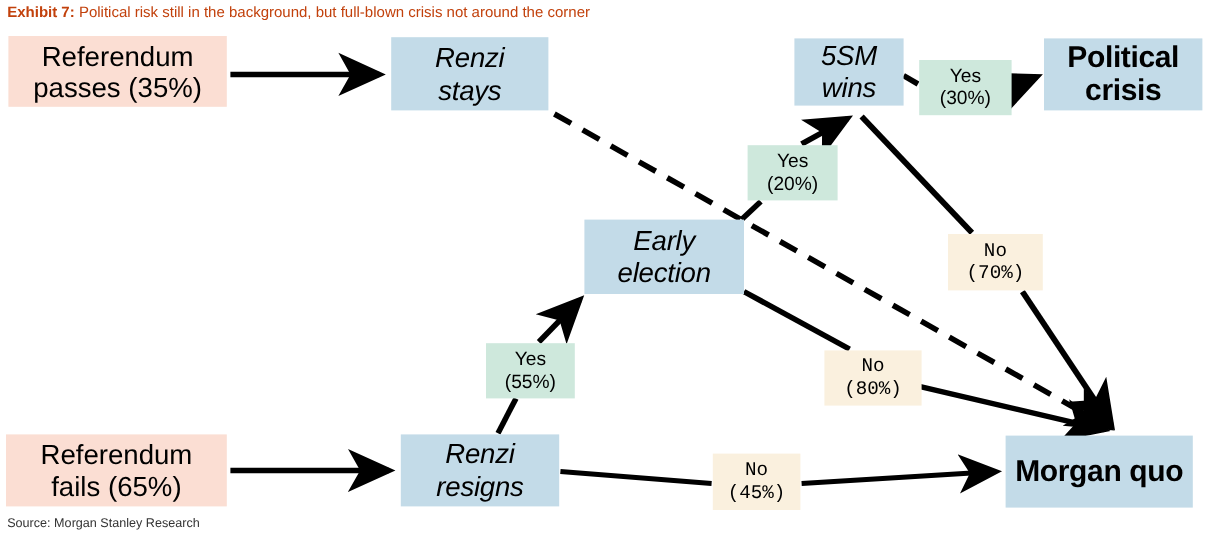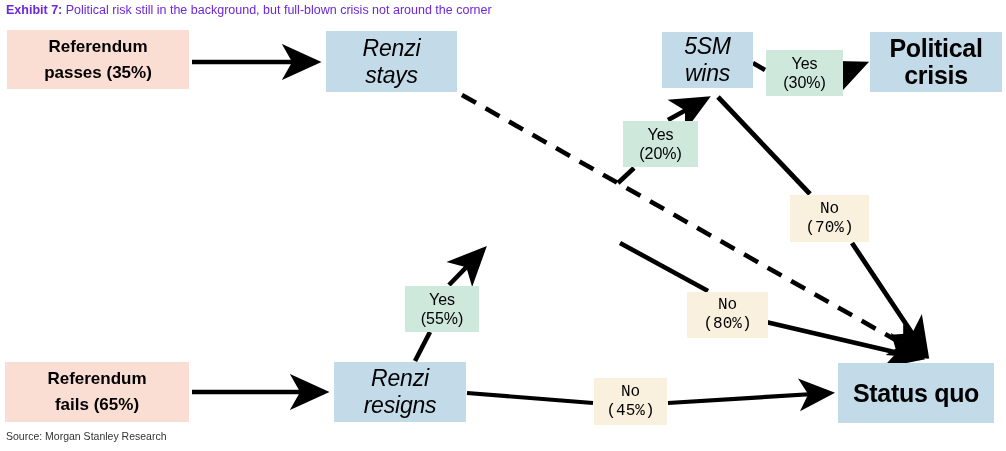--- a/index.html
+++ b/index.html
@@ -1,21 +1,21 @@
 <!DOCTYPE html>
 <html><head>
 <meta charset="utf-8">
 <style>
   html,body{margin:0;padding:0;background:#ffffff;}
   body{width:1006px;height:451px;font-family:"Liberation Sans",sans-serif;color:#000;}
   #canvas{position:relative;width:1006px;height:451px;overflow:hidden;background:#fff;}
 
   .exhibit-title{
     position:absolute;left:6px;top:3px;width:960px;
-    font-size:12.5px;line-height:15px;color:#6d28d9;white-space:nowrap;
+    font-size:12.5px;line-height:15px;color:#c2410c;white-space:nowrap;
   }
   .exhibit-title .lead{font-weight:bold;}
 
   .source-note{
     position:absolute;left:6px;top:430px;
     font-size:10.5px;line-height:13px;color:#333;white-space:nowrap;
   }
 
   svg.edges{position:absolute;left:0;top:0;width:1006px;height:451px;pointer-events:none;}
 
@@ -25,21 +25,21 @@
   }
   .node .lbl{display:block;width:100%;}
 
   .node.blue{background:#c3dbe8;}
   .node.pink{background:#fbded3;}
   .node.green{background:#cee8dc;}
   .node.cream{background:#faf0de;font-family:Liberation Mono, monospace;}
 
   .node.state  .lbl{font-size:23px;line-height:27px;font-style:italic;font-weight:400;letter-spacing:-0.2px;}
   .node.outcome .lbl{font-size:25px;line-height:27px;font-weight:bold;letter-spacing:-0.3px;}
-  .node.start   .lbl{font-size:17px;line-height:26px;font-weight:700;}
+  .node.start   .lbl{font-size:23px;line-height:26px;font-weight:400;}
   .node.prob    .lbl{font-size:16px;line-height:19px;font-weight:400;}
 </style>
 </head>
 <body>
 
 <div id="canvas">
 
   <div class="exhibit-title">
     <span class="lead">Exhibit 7:</span>
     <span class="cap">Political risk still in the background, but full-blown crisis not around the corner</span>
@@ -136,20 +136,26 @@
     </span>
   </div>
 
   <div class="node prob cream" style="left:790px;top:195px;width:79px;height:47px;">
     <span class="lbl">
       <span>No</span><br>
       <span>(70%)</span>
     </span>
   </div>
 
+  <div class="node state blue" style="left:487px;top:183px;width:133px;height:62px;">
+    <span class="lbl">
+      <span>Early</span><br>
+      <span>election</span>
+    </span>
+  </div>
 
   <div class="node prob green" style="left:405px;top:286px;width:74px;height:46px;">
     <span class="lbl">
       <span>Yes</span><br>
       <span>(55%)</span>
     </span>
   </div>
 
   <div class="node prob cream" style="left:687px;top:292px;width:81px;height:46px;">
     <span class="lbl">
@@ -173,18 +179,18 @@
   </div>
 
   <div class="node prob cream" style="left:594px;top:378px;width:73px;height:47px;">
     <span class="lbl">
       <span>No</span><br>
       <span>(45%)</span>
     </span>
   </div>
 
   <div class="node outcome blue" style="left:838px;top:363px;width:156px;height:60px;">
-    <span class="lbl">Status quo</span>
+    <span class="lbl">Morgan quo</span>
   </div>
 
   <div class="source-note">Source: Morgan Stanley Research</div>
 
 </div>
 
 </body></html>

